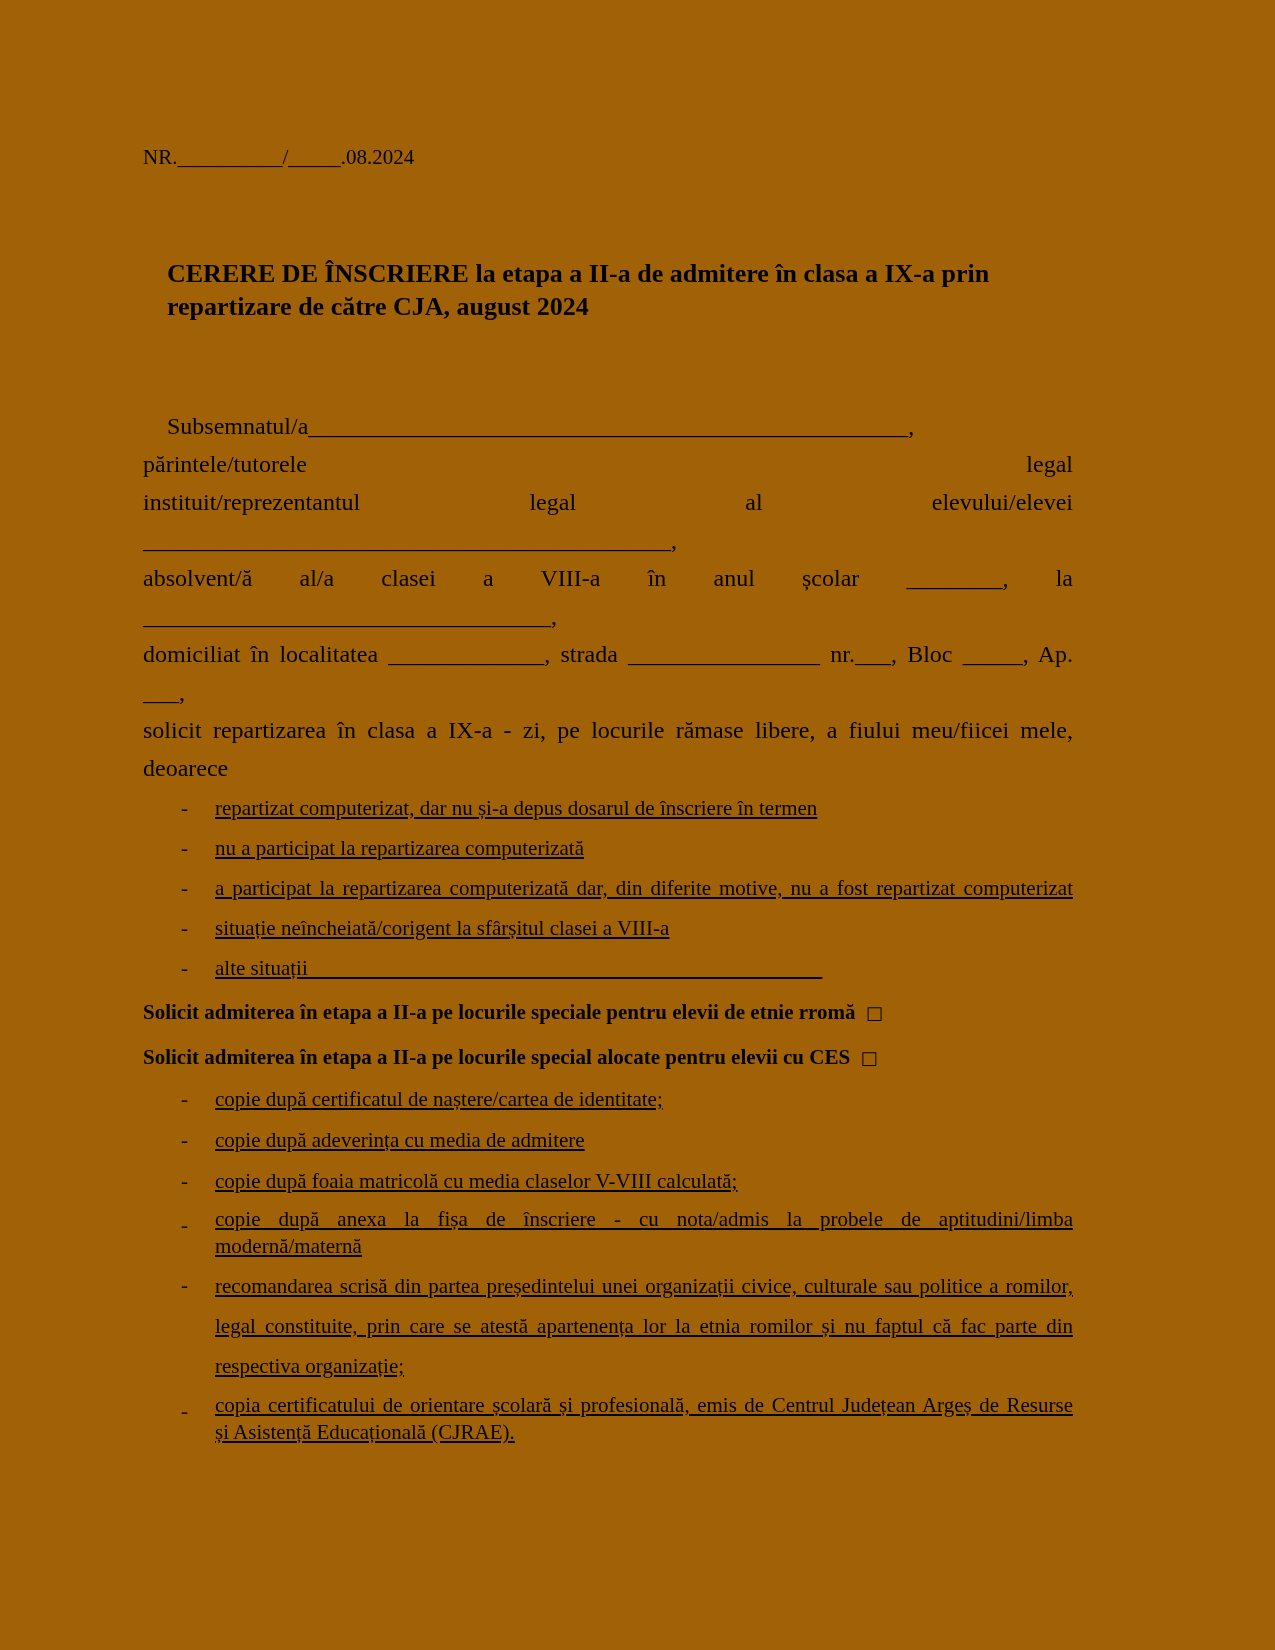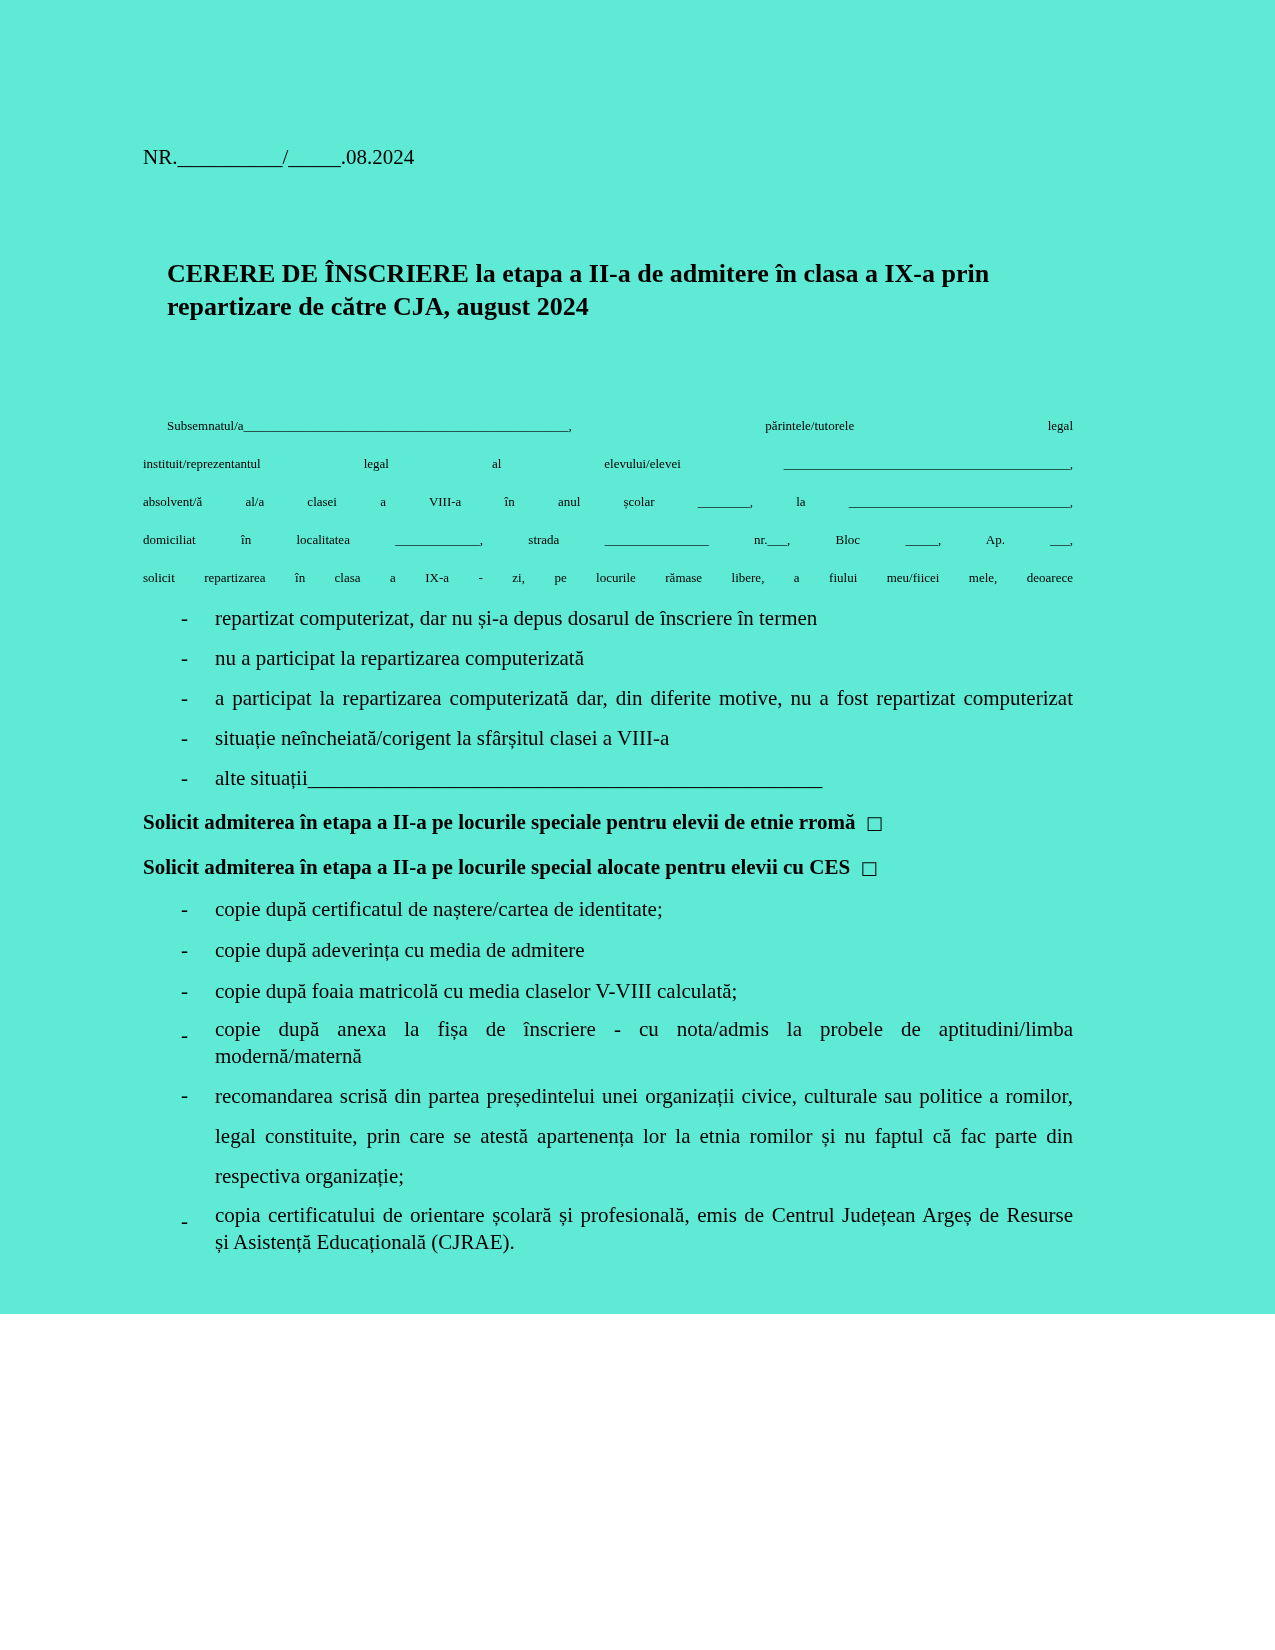--- a/index.html
+++ b/index.html
@@ -3,22 +3,22 @@
 <meta charset="utf-8">
 <style>
   html, body {
     margin: 0;
     padding: 0;
     background: #ffffff;
   }
   .page {
     position: relative;
     width: 1275px;
-    height: 1314px;
-    background: #5eead4;
+    height: 1650px;
+    background: #a16207;
     color: #000000;
     font-family: "Liberation Serif", "DejaVu Serif", serif;
     overflow: hidden;
   }
   .content {
     position: absolute;
     left: 143px;
     top: 145px;
     width: 930px;
   }
@@ -28,21 +28,21 @@
   }
   .title {
     margin: 88px 0 12px 24px;
     width: 830px;
     font-size: 26px;
     font-weight: bold;
     line-height: 33px;
   }
   .para {
     margin-top: 84px;
-    font-size: 13px;
+    font-size: 24px;
   }
   .pline {
     line-height: 38px;
     text-align: left;
   }
   .jl {
     text-align: justify;
     text-align-last: justify;
   }
   .indent {
@@ -62,20 +62,21 @@
   .li .dash {
     flex: 0 0 72px;
     width: 72px;
     box-sizing: border-box;
     padding-left: 38px;
     line-height: 38px;
   }
   .li .txt {
     flex: 1 1 auto;
     line-height: 38px;
+    text-decoration: underline;
   }
   .txt .tline {
     line-height: 38px;
   }
   .txt .tight {
     line-height: 27px;
   }
   .txt .loose {
     line-height: 40px;
   }

